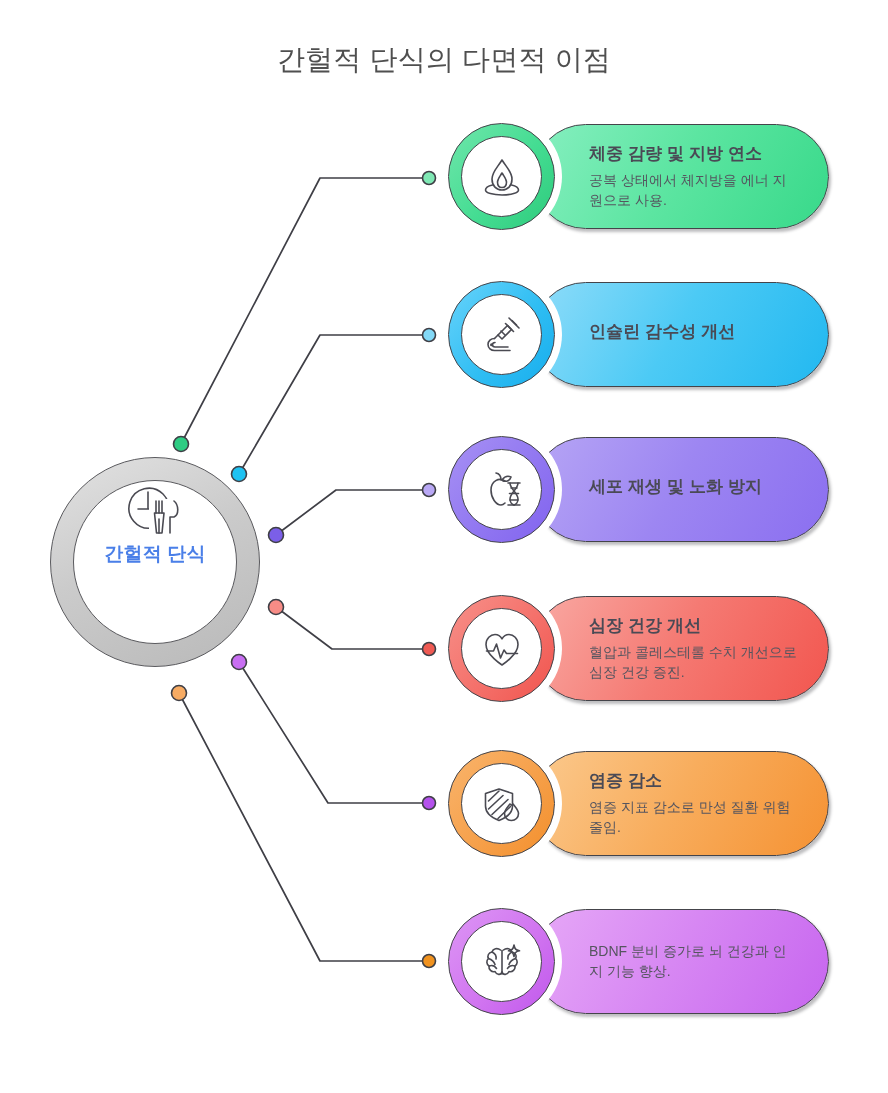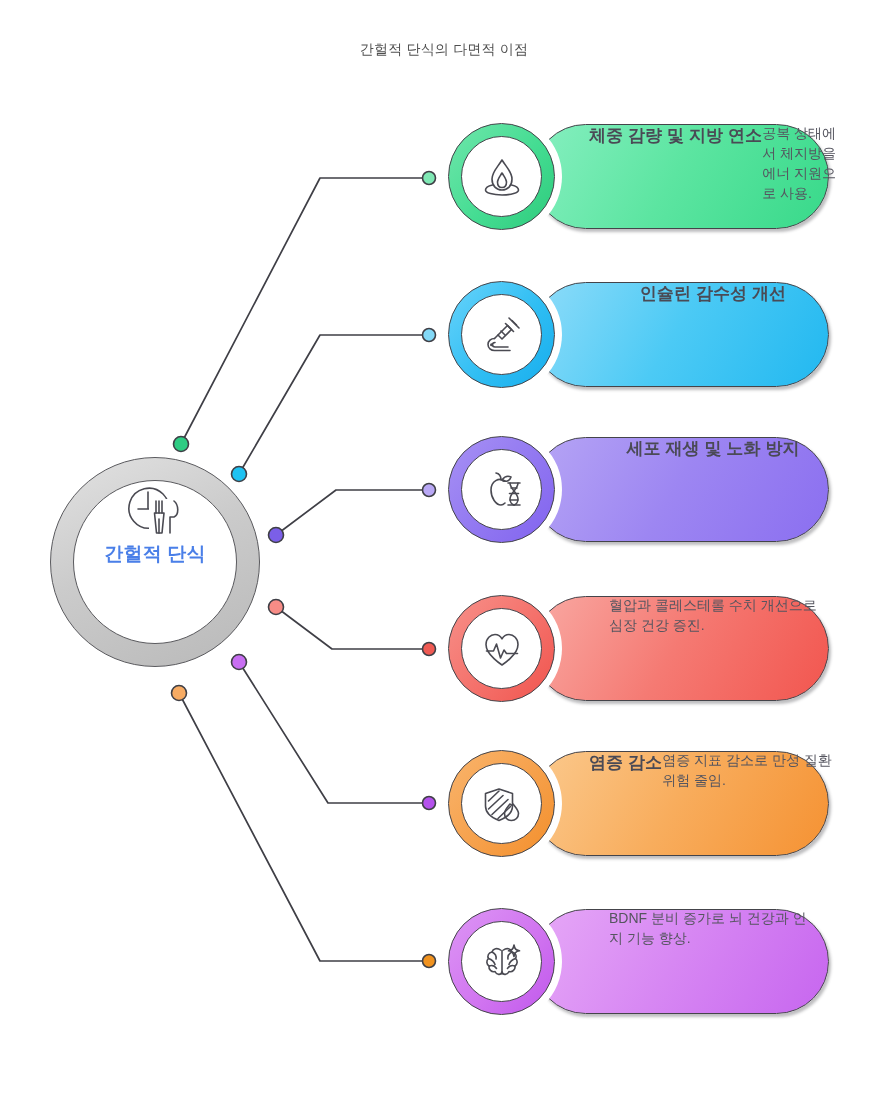--- a/index.html
+++ b/index.html
@@ -22,21 +22,21 @@
     height: 1093px;
   }
 
   
   #page-title {
     position: absolute;
     left: 0;
     top: 41px;
     width: 888px;
     text-align: center;
-    font-size: 14px;
+    font-size: 28px;
     font-weight: 400;
     color: #4f4f4f;
     letter-spacing: 0.2px;
     white-space: nowrap;
   }
 
   
   #connector-layer {
     position: absolute;
     left: 0; top: 0;
@@ -118,20 +118,21 @@
     box-shadow: 2px 3px 3px rgba(40,40,45,0.30);
     overflow: hidden;
   }
   .card-text {
     position: absolute;
     left: 148px;
     top: 0;
     width: 248px;
     height: 105px;
     display: flex;
+    flex-direction: column;
     justify-content: center;
     z-index: 4;
   }
   .card-title {
     font-size: 17px;
     font-weight: bold;
     color: #4a4a55;
     letter-spacing: 0.1px;
     margin-bottom: 6px;
     white-space: nowrap;
@@ -322,20 +323,21 @@
       <div class="badge-gap"></div>
       <div class="badge-ring" style="background:linear-gradient(130deg,#f79089 0%,#f4706a 55%,#f0544d 100%);"></div>
       <div class="badge-disc">
         <svg viewBox="0 0 46 46">
           <path class="glyph" d="M23 39 C23 39 7 29 7 18.5 C7 12.5 11.5 8.5 16 8.5 C19.5 8.5 21.8 10.6 23 12.8 C24.2 10.6 26.5 8.5 30 8.5 C34.5 8.5 39 12.5 39 18.5 C39 29 23 39 23 39 Z"></path>
           <path class="glyph" d="M7.5 25 L14.5 25 L17.5 18 L21.5 32 L25 24 L27.5 27.5 L38.5 27.5"></path>
         </svg>
       </div>
     </div>
     <div class="card-text">
+      <div class="card-title">심장 건강 개선</div>
       <div class="card-desc">혈압과 콜레스테롤 수치 개선으로 심장 건강 증진.</div>
     </div>
   </div>
 
   <div class="card" style="left:441px; top:751px;">
     <div class="card-body" style="background:linear-gradient(120deg,#fbc98d 0%,#f8ad5d 48%,#f59233 100%);"></div>
     <div class="card-badge">
       <div class="badge-gap"></div>
       <div class="badge-ring" style="background:linear-gradient(130deg,#f9b46c 0%,#f6a04a 55%,#f38f2c 100%);"></div>
       <div class="badge-disc">

